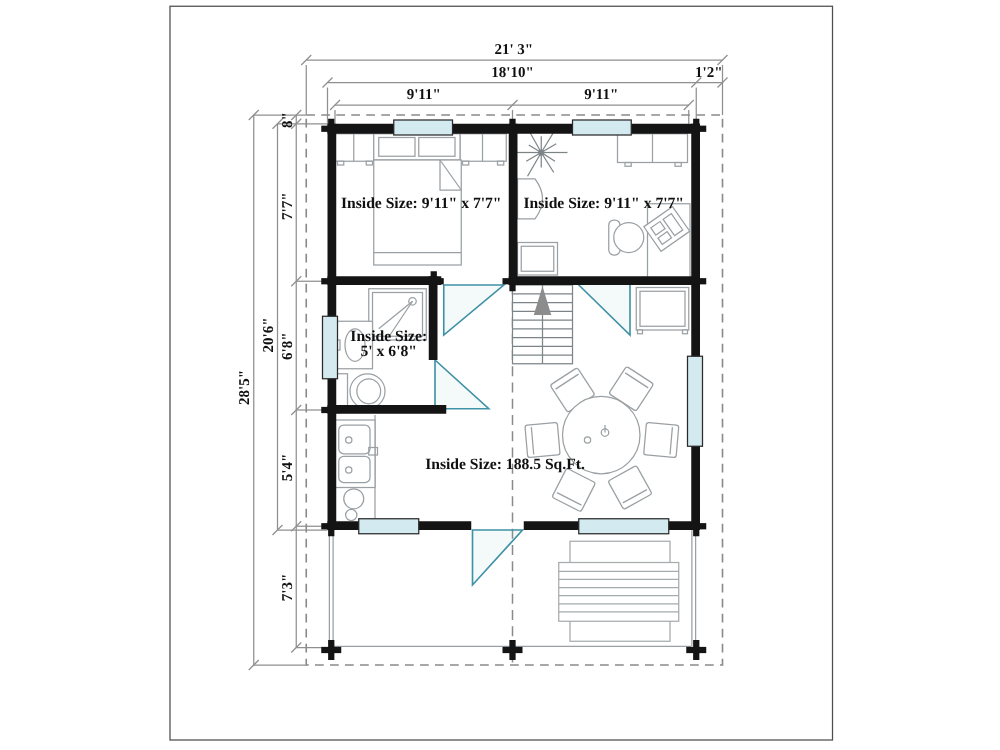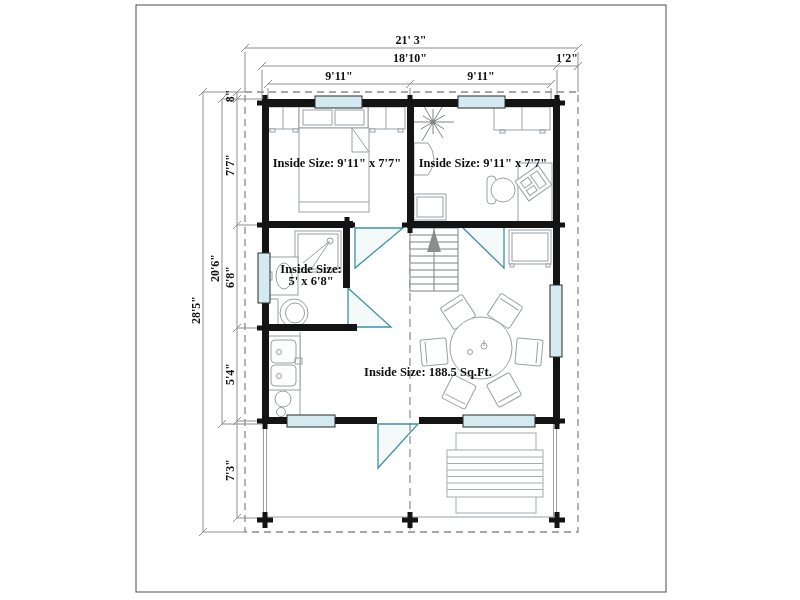--- a/index.html
+++ b/index.html
@@ -339,15 +339,15 @@
 <div class="lbl dim rot" style="left:230px;top:96px">8"</div>
 <div class="lbl dim rot" style="left:230px;top:165px">7'7"</div>
 <div class="lbl dim rot" style="left:230px;top:277px">6'8"</div>
 <div class="lbl dim rot" style="left:230px;top:374px">5'4"</div>
 <div class="lbl dim rot" style="left:230px;top:470px">7'3"</div>
 
 <div class="lbl room" style="left:337px;top:163px">Inside Size: 9'11" x 7'7"</div>
 <div class="lbl room" style="left:483px;top:163px">Inside Size: 9'11" x 7'7"</div>
 <div class="lbl room" style="left:311px;top:269px">Inside Size:</div>
 <div class="lbl room" style="left:311px;top:281px">5' x 6'8"</div>
-<div class="lbl room" style="left:428px;top:372px">Inside Size: 188.5 Sq.Ft.</div>
+<div class="lbl room" style="left:404px;top:372px">Inside Size: 188.5 Sq.Ft.</div>
 
 </div>
 
 </body></html>

